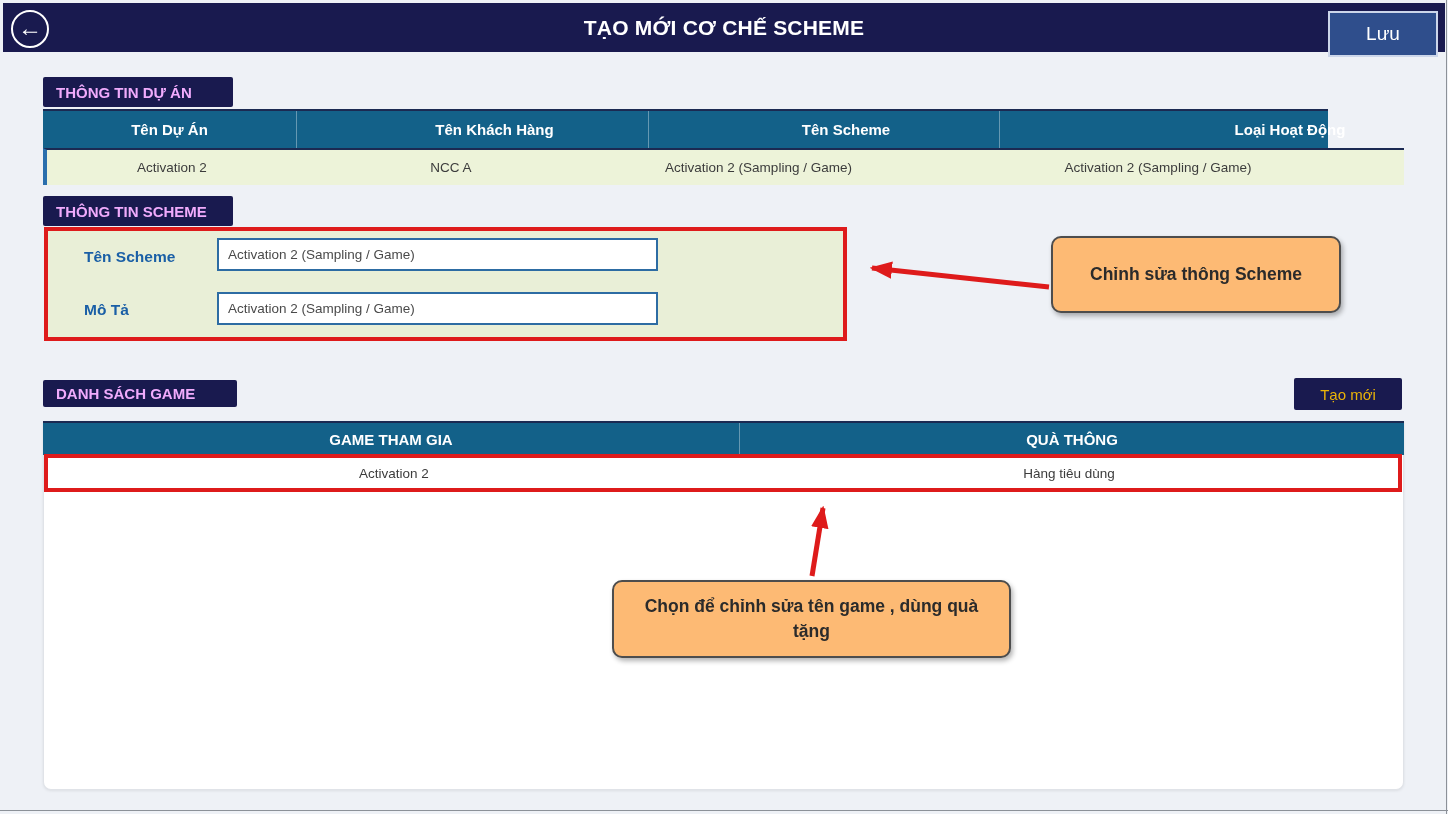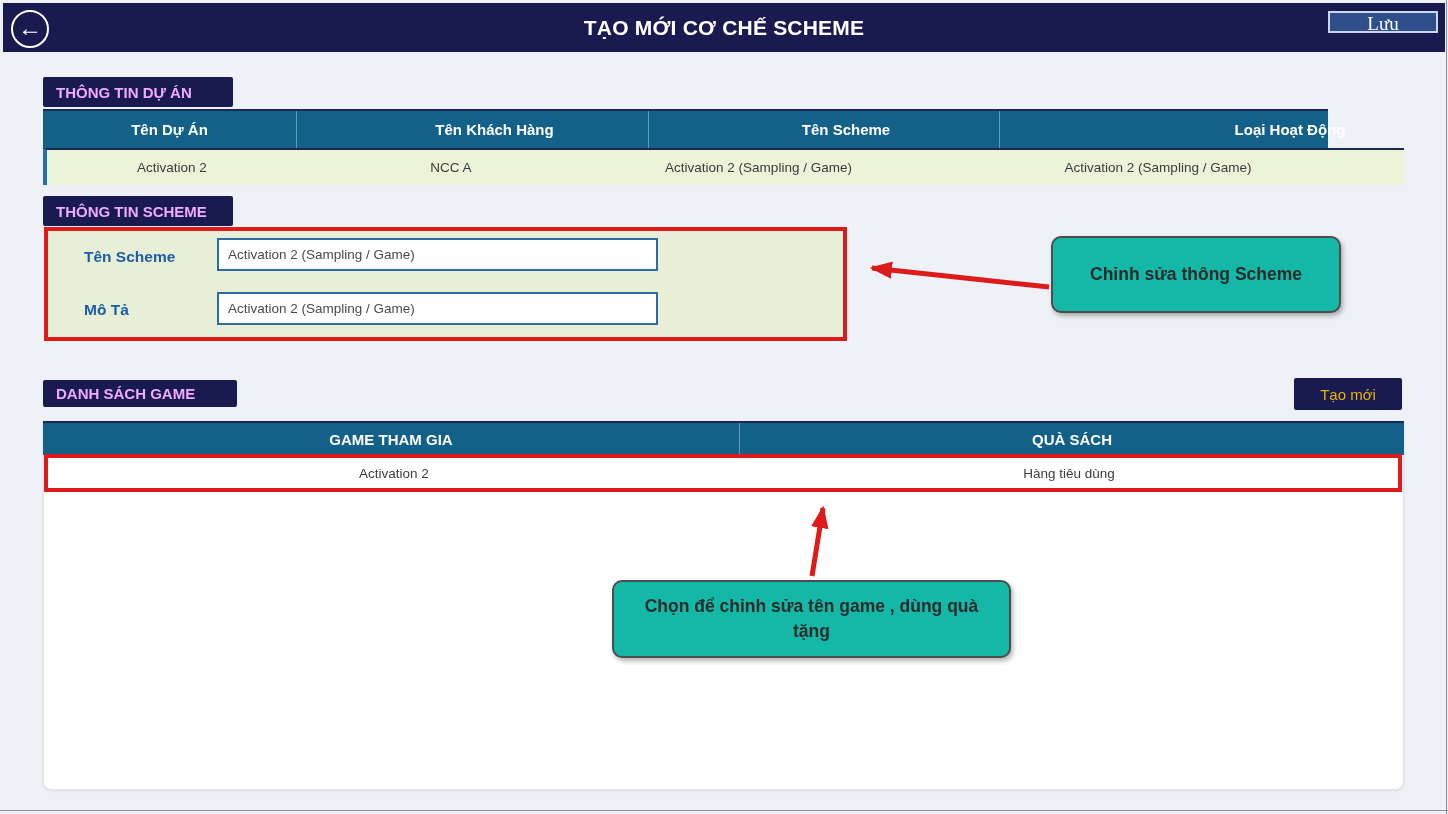--- a/index.html
+++ b/index.html
@@ -10,22 +10,22 @@
   .edge-bottom { position:absolute; left:0; right:0; bottom:3px; height:1px; background:#8c9198; }
   .edge-right  { position:absolute; top:0; bottom:0; right:1px; width:1px; background:#8c9198; }
 
   
   .app-header { position:absolute; left:3px; top:3px; right:3px; height:49px; background:#191a4f; }
   .back-btn { position:absolute; left:8px; top:7px; width:38px; height:38px; border:2px solid #ffffff;
               border-radius:50%; display:flex; align-items:center; justify-content:center; cursor:pointer; }
   .back-btn span { color:#fff; font-size:24px; font-weight:bold; line-height:1; margin-top:-2px; }
   .page-title { position:absolute; left:0; right:0; top:0; height:49px; line-height:49px;
                 text-align:center; color:#ffffff; font-size:21px; font-weight:bold; letter-spacing:.2px; }
-  .save-btn { position:absolute; right:7px; top:8px; width:110px; height:22px; background:#2f4e8c;
-              border:2px solid #ccd6ea; color:#ffffff; font-size:19px; font-family:Liberation Serif, serif; cursor:pointer; }
+  .save-btn { position:absolute; right:7px; top:8px; width:110px; height:46px; background:#2f4e8c;
+              border:2px solid #ccd6ea; color:#ffffff; font-size:19px; font-family:Liberation Sans, sans-serif; cursor:pointer; }
 
   
   .section-label { position:absolute; background:#191a4f; color:#f0abfc; font-weight:bold; font-size:15px;
                    display:flex; align-items:center; padding-left:13px; border-radius:2px; }
   #lbl-project { left:43px; top:77px;  width:190px; height:30px; }
   #lbl-scheme  { left:43px; top:196px; width:190px; height:30px; }
   #lbl-games   { left:43px; top:380px; width:194px; height:27px; }
 
   
   .t1-header { position:absolute; left:43px; top:109px; width:1285px; height:39px; background:#136189;
@@ -60,21 +60,21 @@
   .t2-header { position:absolute; left:43px; top:421px; width:1361px; height:34px; background:#136189;
                border-top:2px solid #1b2a52; display:grid; grid-template-columns:697px 664px; }
   .t2-header .cell { display:flex; align-items:center; justify-content:center; color:#fff;
                      font-weight:bold; font-size:15px; border-right:1px solid rgba(255,255,255,.35); }
   .t2-header .cell:last-child { border-right:none; }
   .t2-row { position:absolute; left:44px; top:454px; width:1358px; height:38px; background:#ffffff;
             border:4px solid #de1b1b; display:grid; grid-template-columns:692px 658px; cursor:pointer; }
   .t2-row .cell { display:flex; align-items:center; justify-content:center; color:#3c3c3c; font-size:13.5px; }
 
   
-  .callout { position:absolute; background:#14b8a6; border:2px solid #4d4d4d; border-radius:10px;
+  .callout { position:absolute; background:#fdba74; border:2px solid #4d4d4d; border-radius:10px;
              box-shadow:2px 3px 5px rgba(0,0,0,.3); display:flex; align-items:center; justify-content:center;
              text-align:center; color:#2b2b2b; font-weight:bold; font-size:17.5px; line-height:1.45; }
   #callout-scheme { left:1051px; top:236px; width:290px; height:77px; padding:0 14px; }
   #callout-game   { left:612px;  top:580px; width:399px; height:78px; padding:0 26px; }
 
   .arrows { position:absolute; left:0; top:0; width:1448px; height:814px; pointer-events:none; }
 </style>
 </head>
 <body>
 
@@ -116,21 +116,21 @@
     <span>Chỉnh sửa thông Scheme</span>
   </div>
 
   <div class="section-label" id="lbl-games">DANH SÁCH GAME</div>
   <button class="create-btn">Tạo mới</button>
 
   <div class="game-panel"></div>
 
   <div class="t2-header">
     <div class="cell">GAME THAM GIA</div>
-    <div class="cell">QUÀ SÁCH</div>
+    <div class="cell">QUÀ THÔNG</div>
   </div>
   <div class="t2-row">
     <div class="cell">Activation 2</div>
     <div class="cell">Hàng tiêu dùng</div>
   </div>
 
   <div class="callout" id="callout-game">
     <span>Chọn để chỉnh sửa tên game , dùng quà tặng</span>
   </div>
 

